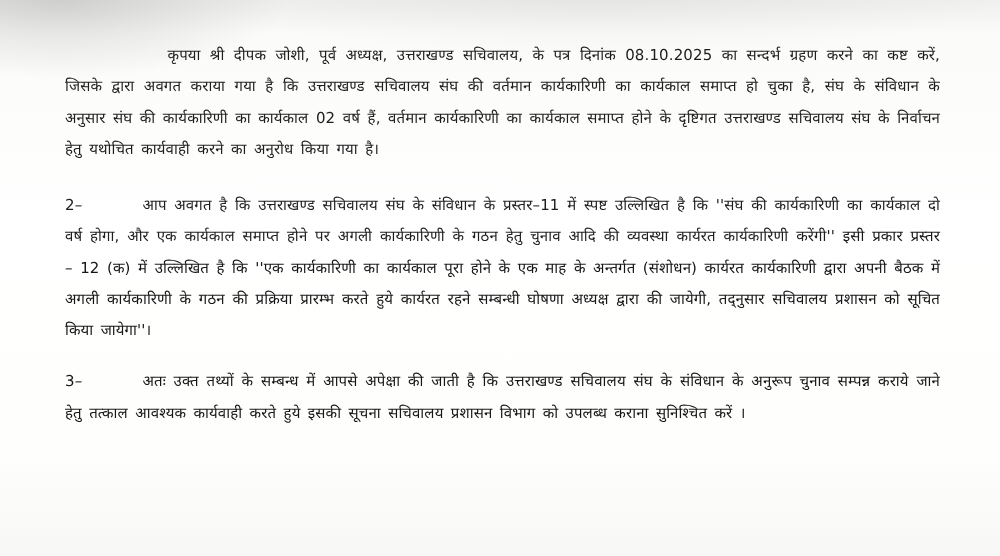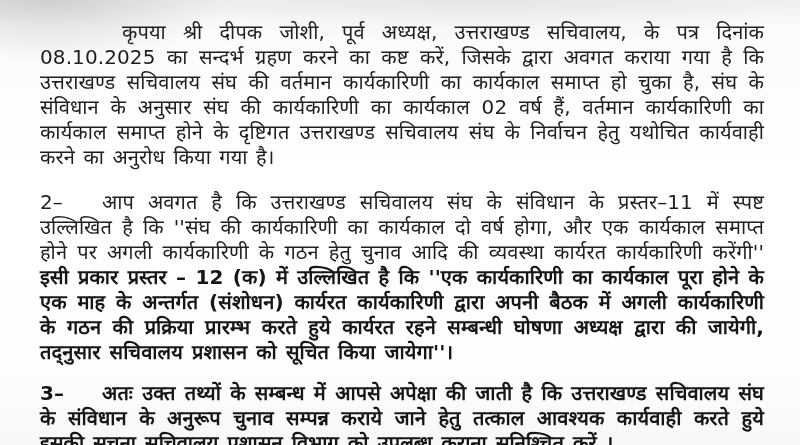--- a/index.html
+++ b/index.html
@@ -17,41 +17,41 @@
     box-sizing: border-box;
     padding: 20px 36px 10px 40px;
     color: #1e1e1e;
     
     background:
       radial-gradient(ellipse 260px 90px at 6% 0%, rgba(90,90,90,0.22), rgba(120,120,120,0.0) 70%),
       radial-gradient(ellipse 420px 60px at 60% 0%, rgba(140,140,140,0.10), rgba(140,140,140,0.0) 75%),
       linear-gradient(180deg, #efefed 0%, #fbfbf9 6%, #ffffff 40%, #fefefc 82%, #f7f7f5 100%);
   }
   .para {
-    margin: 0;
-    font-size: 20px;
+    margin: 12px;
+    font-size: 12px;
     line-height: 25px;
     text-align: justify;
     letter-spacing: 0.1px;
     word-spacing: 2px;
   }
   .para.first {
     text-indent: 82px;
     margin-bottom: 20px;
   }
   .para.numbered {
     margin-bottom: 16px;
   }
   .pnum {
     display: inline-block;
     width: 62px;
     text-indent: 0;
   }
   .seg-bold {
-    font-weight: 700;
+    font-weight: 400;
     color: #161616;
   }
   .para.p3 { margin-bottom: 0; }
 </style>
 </head>
 <body>
 
 <div class="page">
 
   <p class="para first">कृपया श्री दीपक जोशी, पूर्व अध्यक्ष, उत्तराखण्ड सचिवालय, के पत्र दिनांक 08.10.2025 का सन्दर्भ ग्रहण करने का कष्ट करें, जिसके द्वारा अवगत कराया गया है कि उत्तराखण्ड सचिवालय संघ की वर्तमान कार्यकारिणी का कार्यकाल समाप्त हो चुका है, संघ के संविधान के अनुसार संघ की कार्यकारिणी का कार्यकाल 02 वर्ष हैं, वर्तमान कार्यकारिणी का कार्यकाल समाप्त होने के दृष्टिगत उत्तराखण्ड सचिवालय संघ के निर्वाचन हेतु यथोचित कार्यवाही करने का अनुरोध किया गया है।</p>

